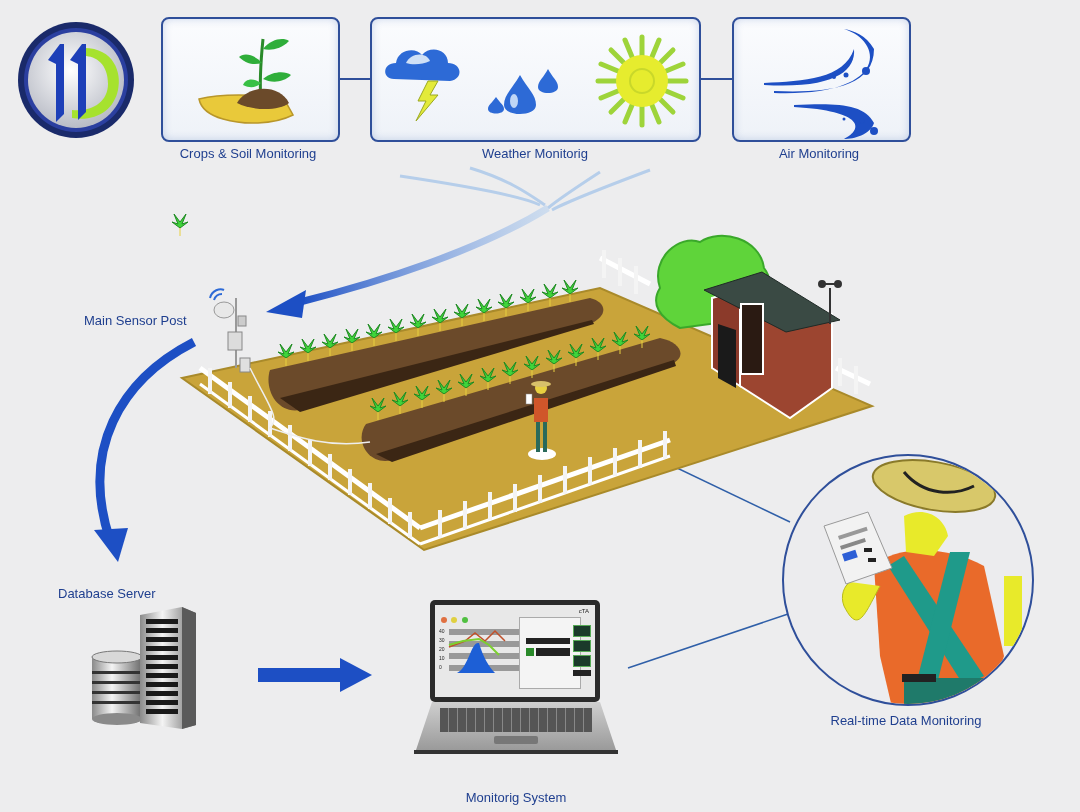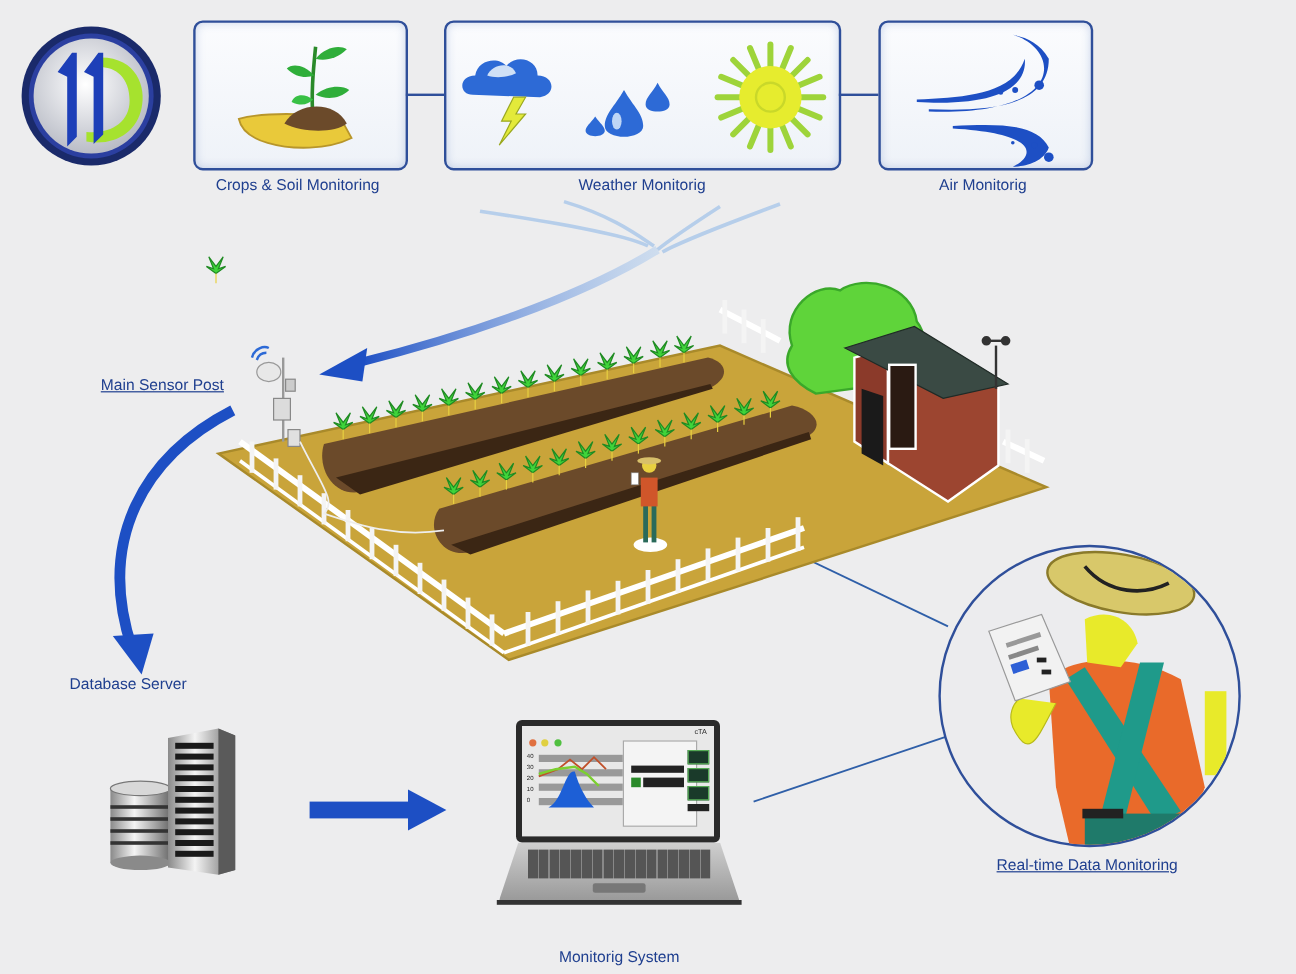--- a/index.html
+++ b/index.html
@@ -83,21 +83,21 @@
     <path d="M40 72 C90 74 140 70 140 30 C132 16 120 12 110 10 C150 22 156 78 40 74Z" fill="#1d4fc4"></path>
     <path d="M60 86 C100 84 130 84 140 104 C136 116 120 120 110 120 C130 110 130 92 60 88Z" fill="#1d4fc4"></path>
     <circle cx="132" cy="52" r="4" fill="#1d4fc4"></circle>
       <circle cx="112" cy="56" r="2.5" fill="#1d4fc4"></circle>
     <circle cx="100" cy="58" r="2" fill="#1d4fc4"></circle>
       <circle cx="140" cy="112" r="4" fill="#1d4fc4"></circle>
     <circle cx="128" cy="102" r="2.5" fill="#1d4fc4"></circle>
       <circle cx="110" cy="100" r="1.5" fill="#1d4fc4"></circle>
   </svg>
 </div>
-<div class="label c" style="left:819px;top:146px;">Air Monitorig</div>
+<div class="label c" style="left:819px;top:146px;">Air Monitoring</div>
 
 <svg width="1080" height="812" viewBox="0 0 1080 812" style="left:0;top:0;">
   <defs>
     <linearGradient id="fade" x1="0" y1="0" x2="1" y2="0">
       <stop offset="0" stop-color="#1d4fc4"></stop>
         <stop offset="1" stop-color="#9fc4ee" stop-opacity=".4"></stop>
     </linearGradient>
   </defs>
 
   <g fill="none" stroke="#a9c7ea" stroke-width="3" opacity=".8">
@@ -236,23 +236,23 @@
     <ellipse cx="362" cy="226" rx="14" ry="6" fill="#fff"></ellipse>
     <rect x="356" y="190" width="4" height="34" fill="#2a6a5a"></rect>
       <rect x="363" y="190" width="4" height="34" fill="#2a6a5a"></rect>
     <rect x="354" y="170" width="14" height="24" fill="#d0562a"></rect>
     <circle cx="361" cy="160" r="6" fill="#e8d040"></circle>
     <ellipse cx="361" cy="156" rx="10" ry="3" fill="#d8c06a"></ellipse>
     <rect x="346" y="166" width="6" height="10" fill="#fff" stroke="#888" stroke-width=".5"></rect>
   </g>
 </svg>
 
-<div class="label" style="left:84px;top:313px;text-decoration:underline;">Main Sensor Post</div>
-
-<div class="label" style="left:58px;top:562px;">Database Server</div>
+<div class="label" style="left:84px;top:313px;">Main Sensor Post</div>
+
+<div class="label" style="left:58px;top:586px;">Database Server</div>
 <svg width="120" height="125" viewBox="0 0 120 125" style="left:90px;top:605px;">
   <defs>
     <linearGradient id="metal" x1="0" y1="0" x2="1" y2="0">
       <stop offset="0" stop-color="#8a8a8a"></stop>
         <stop offset=".4" stop-color="#f4f4f4"></stop>
         <stop offset="1" stop-color="#6a6a6a"></stop>
     </linearGradient>
   </defs>
   <g>
     <rect x="2" y="52" width="50" height="62" fill="url(#metal)"></rect>
@@ -350,13 +350,13 @@
       <rect x="80" y="92" width="8" height="4" fill="#222"></rect>
         <rect x="84" y="102" width="8" height="4" fill="#222"></rect>
     </g>
 
     <g>
       <ellipse cx="150" cy="30" rx="62" ry="24" fill="#d8c86a" stroke="#8a7a2a" stroke-width="2" transform="rotate(10 150 30)"></ellipse>
       <path d="M120 16 C140 40 170 40 190 30" stroke="#222" stroke-width="3" fill="none"></path>
     </g>
   </svg>
 </div>
-<div class="label c" style="left:906px;top:713px;text-decoration:underline;">Real-time Data Monitoring</div>
+<div class="label c" style="left:906px;top:713px;">Real-time Data Monitoring</div>
 
 </body></html>

